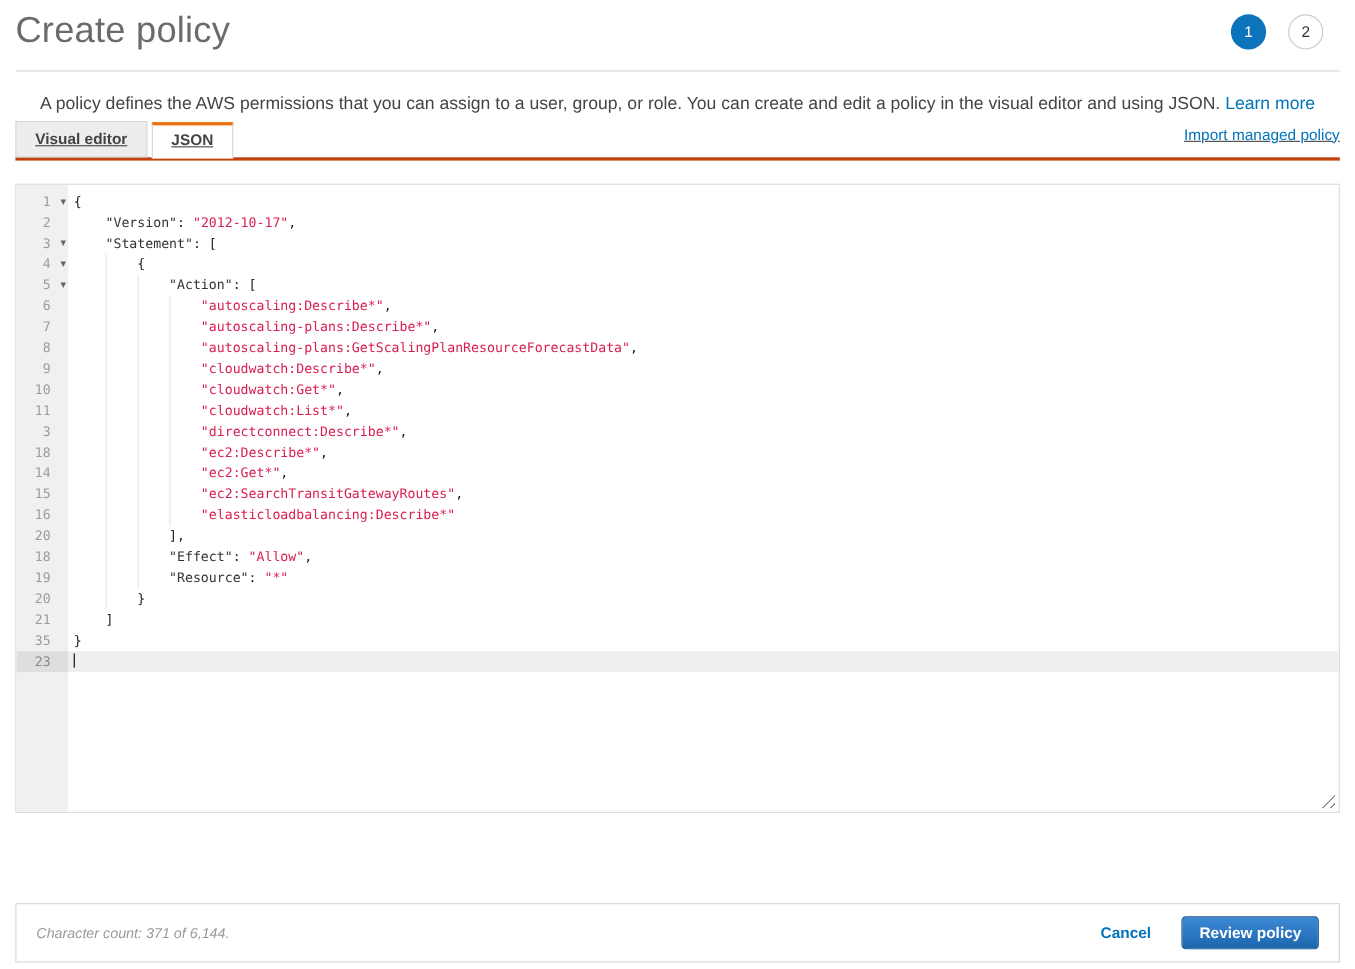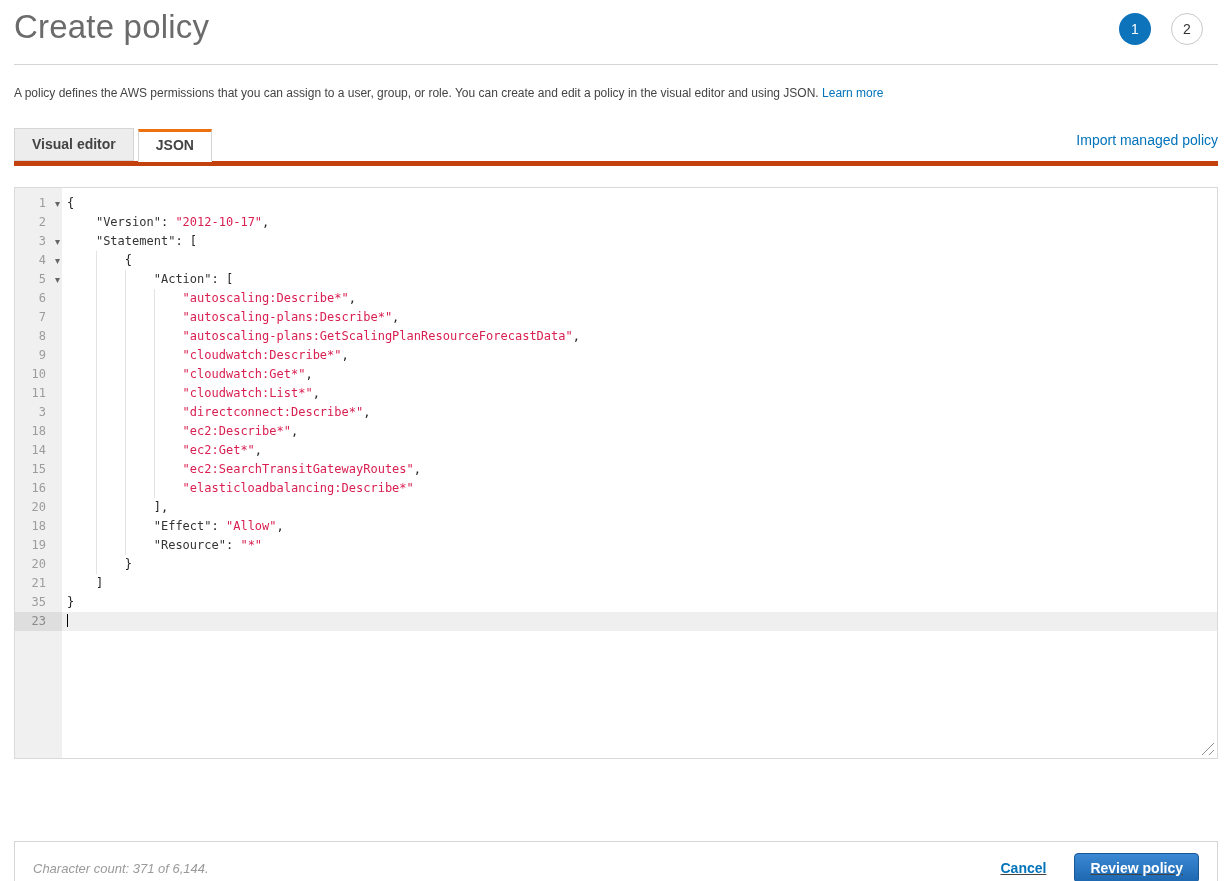--- a/index.html
+++ b/index.html
@@ -20,26 +20,26 @@
   .header{height:65px;border-bottom:1px solid #d5d5d5;display:flex;
     align-items:flex-start;justify-content:space-between;padding-top:8px;}
   .page-title{font-size:33px;font-weight:400;color:#6b6b6b;letter-spacing:.2px;}
   .steps{display:flex;gap:20px;margin-top:5px;margin-right:15px;}
   .step{width:32px;height:32px;border-radius:50%;display:flex;align-items:center;
     justify-content:center;font-size:14px;}
   .step.active{background:var(--step-active);color:#fff;}
   .step.inactive{background:#fff;border:1px solid #c9c9c9;color:#333;}
 
   
-  .intro{padding-top:21px;font-size:12px;color:#444;}
+  .intro{padding-top:21px;font-size:16px;color:#444;text-align:center;}
   .intro a,.link{color:var(--link-blue);text-decoration:none;cursor:pointer;}
 
   
-  .tabs-row{margin-top:28px;display:flex;align-items:flex-end;
-    border-bottom:5px solid #c2410c;position:relative;}
+  .tabs-row{margin-top:6px;display:flex;align-items:flex-end;
+    border-bottom:3px solid #c2410c;position:relative;text-decoration:underline;}
   .tab{font-size:14px;font-weight:bold;color:#444;padding:7px 17px 8px;
     cursor:pointer;}
   .tab.inactive{background:#ededed;border:1px solid #d5d5d5;margin-right:4px;}
   .tab.active{background:#fff;border:1px solid #d5d5d5;border-top:3px solid var(--accent-orange);
     border-bottom:1px solid #fff;margin-bottom:-1px;padding-top:5px;}
   .import-link{margin-left:auto;font-size:14px;align-self:center;padding-bottom:10px;}
 
   
   .editor{margin-top:21px;height:572px;border:1px solid #d9d9d9;position:relative;
     font-family:"DejaVu Sans Mono","Liberation Mono",monospace;font-size:12px;
@@ -61,21 +61,21 @@
     vertical-align:middle;margin-top:-2px;}
   .resize-grip{position:absolute;right:3px;bottom:3px;width:13px;height:13px;
     cursor:nwse-resize;
     background:repeating-linear-gradient(315deg,transparent 0 3px,#777 3px 4px,transparent 4px 5px);
     clip-path:polygon(100% 0,100% 100%,0 100%);opacity:.8;}
 
   
   .footer{margin-top:82px;height:54px;border:1px solid #d5d5d5;background:#fff;
     display:flex;align-items:center;padding:0 18px;}
   .char-count{font-style:italic;color:#9a9a9a;font-size:13px;}
-  .footer-actions{margin-left:auto;display:flex;align-items:center;gap:28px;text-decoration:underline;}
+  .footer-actions{margin-left:auto;display:flex;align-items:center;gap:28px;}
   .cancel-link{font-size:14px;font-weight:bold;}
   .review-btn{font-size:14px;font-weight:bold;color:#fff;
     background:linear-gradient(var(--button-top),var(--button-bottom));
     border:1px solid var(--button-border);border-radius:4px;padding:6px 15px;
     cursor:pointer;font-family:"Liberation Sans",sans-serif;}
 </style>
 </head>
 <body>
 
 <div class="wrap">

